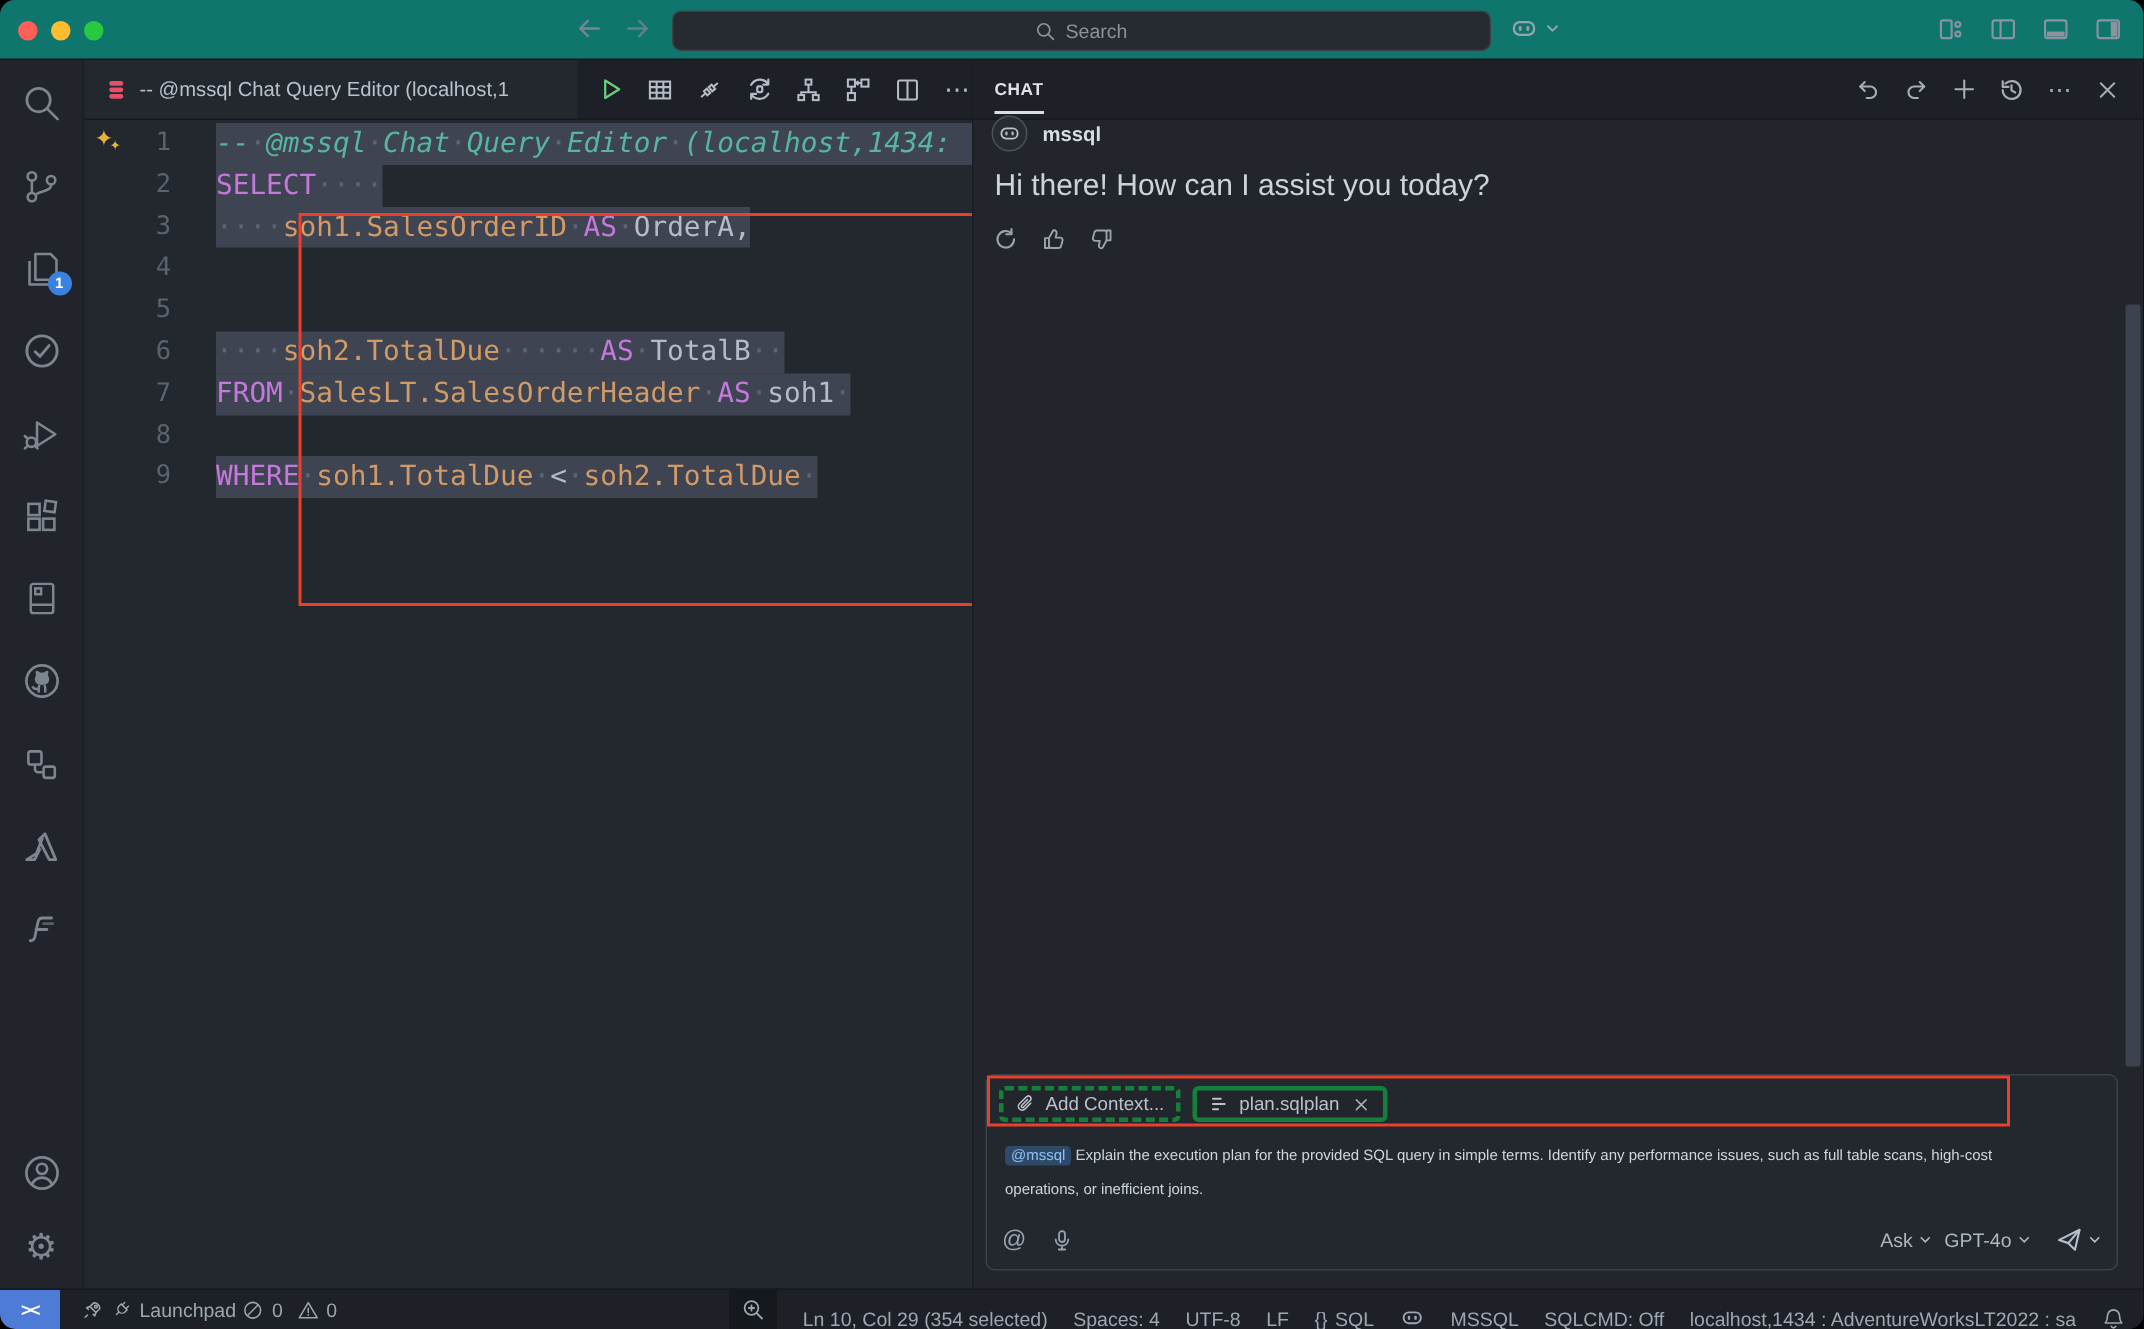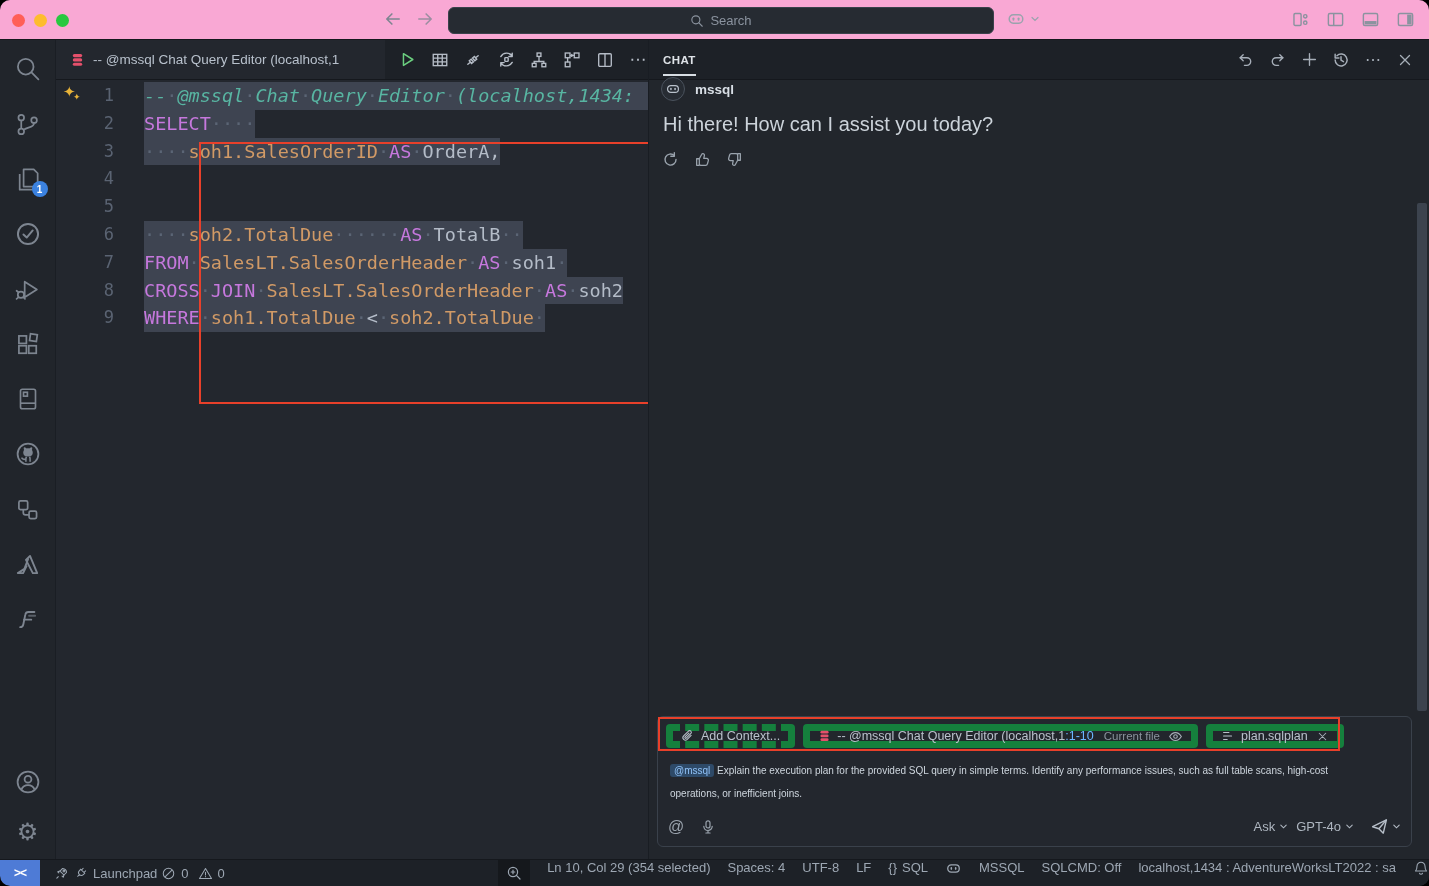--- a/index.html
+++ b/index.html
@@ -1,21 +1,21 @@
 <!DOCTYPE html>
 <html><head>
 <meta charset="utf-8">
 <style>
   * { margin:0; padding:0; box-sizing:border-box; }
   html,body { background:#000; width:1429px; height:886px; overflow:hidden; }
   body { font-family:"Liberation Sans", sans-serif; }
   .window { position:relative; width:1429px; height:886px; background:#23272e; border-radius:10px; overflow:hidden; }
 
   
-  .titlebar { position:absolute; left:0; top:0; width:100%; height:40px; background:#f9a8d4; border-bottom:1px solid #15181d; }
+  .titlebar { position:absolute; left:0; top:0; width:100%; height:40px; background:#0f766e; border-bottom:1px solid #15181d; }
   .traffic { position:absolute; left:12px; top:14px; display:flex; gap:9px; }
   .traffic span { width:13px; height:13px; border-radius:50%; display:block; }
   .tl-red{background:#ff5f57;} .tl-yellow{background:#febc2e;} .tl-green{background:#28c840;}
   .nav-arrows { position:absolute; left:384px; top:10px; display:flex; gap:14px; color:#7d8590; }
   .searchbox { position:absolute; left:448px; top:7px; width:546px; height:27px; background:#262b32; border:1px solid #3a414b; border-radius:6px; display:flex; align-items:center; justify-content:center; gap:6px; color:#8b939f; font-size:13px; }
   .copilot-menu { position:absolute; left:1006px; top:9px; display:flex; align-items:center; gap:4px; color:#9aa3ad; }
   .layout-icons { position:absolute; right:14px; top:10px; display:flex; gap:16px; color:#8b939f; }
 
   
   .activitybar { position:absolute; left:0; top:40px; bottom:27px; width:56px; background:#21252b; border-right:1px solid #1a1e24; display:flex; flex-direction:column; align-items:center; padding:16px 0 14px; }
@@ -58,40 +58,40 @@
   .msg-head { display:flex; align-items:center; gap:10px; }
   .avatar { width:24px; height:24px; border-radius:50%; border:1px solid #4a525d; display:flex; align-items:center; justify-content:center; color:#b9c1cb; background:#272c33; }
   .msg-author { color:#d8dee5; font-weight:bold; font-size:13.5px; }
   .msg-text { margin:12px 0 0 2px; color:#ccd3da; font-size:20px; }
   .msg-actions { display:flex; gap:13px; margin:14px 0 0 0; color:#9aa3ad; }
   .msg-actions .hbtn { width:19px; height:19px; display:flex; align-items:center; justify-content:center; cursor:pointer; }
   .chat-scrollbar { position:absolute; right:2px; top:163px; width:10px; height:508px; background:#454d5a; opacity:.75; border-radius:2px; cursor:pointer; }
 
   .chat-input { position:absolute; left:8px; right:17px; bottom:12px; border:1px solid #3a414b; border-radius:6px; background:#23272e; padding:6px 8px 4px; }
   .chips-row { display:flex; align-items:center; gap:8px; height:26px; }
-  .chip { display:flex; align-items:center; gap:6px; height:24px; border:7px solid #15803d; border-radius:4px; padding:0 8px; color:#b9c1cb; font-size:12.5px; background:#22262c; white-space:nowrap; cursor:pointer; }
+  .chip { display:flex; align-items:center; gap:6px; height:24px; border:3px solid #15803d; border-radius:4px; padding:0 8px; color:#b9c1cb; font-size:12.5px; background:#22262c; white-space:nowrap; cursor:pointer; }
   .chip .range { color:#6cb6ff; }
   .chip .chip-dim { color:#8a929c; font-size:11.5px; margin-left:4px; }
   .chip-x { margin-left:2px; color:#a6aeb8; display:flex; }
   .input-text { margin:10px 4px 2px; color:#ced6de; font-size:10px; line-height:23px; max-width:690px; }
   .mention { background:#2e4a68; color:#8fc1f7; border-radius:3px; padding:1px 4px; }
   .input-toolbar { display:flex; align-items:center; margin:12px 2px 6px; color:#9aa3ad; }
   .it-left { display:flex; align-items:center; gap:16px; }
   .at-glyph { font-size:16px; cursor:pointer; }
   .it-right { margin-left:auto; display:flex; align-items:center; gap:8px; font-size:13px; }
   .dd { display:flex; align-items:center; gap:4px; cursor:pointer; color:#aeb6c0; }
   .send-btn { display:flex; align-items:center; gap:3px; cursor:pointer; color:#b6bec8; margin-left:8px; }
   #anno-chips { left:658px; top:717px; width:682px; height:34px; }
 
   
   .statusbar { position:absolute; left:0; bottom:0; width:100%; height:27px; background:#1d2127; border-top:1px solid #15181d; display:flex; align-items:center; color:#9da7b3; font-size:13px; }
   .remote { width:40px; height:100%; background:#4e7bd6; color:#fff; display:flex; align-items:center; justify-content:center; font-size:12px; font-weight:bold; letter-spacing:-1px; cursor:pointer; border-bottom-left-radius:10px; }
   .sb-item { display:flex; align-items:center; gap:5px; cursor:pointer; white-space:nowrap; }
   .sb-left { display:flex; align-items:center; gap:4px; margin-left:14px; }
-  .sb-right { margin-left:auto; display:flex; align-items:flex-start; gap:17px; padding-right:0; }
+  .sb-right { margin-left:auto; display:flex; align-items:flex-end; gap:17px; padding-right:12px; }
   .zoom-box { height:27px; width:32px; background:#15181c; display:flex; align-items:center; justify-content:center; cursor:pointer; }
   svg { display:block; }
 </style>
 </head>
 <body>
 
 <div class="window">
 
   <div class="titlebar">
     <div class="traffic">
@@ -320,21 +320,21 @@
     <div class="code-area">
       <div class="sparkle"><span>✦</span><i>✦</i></div>
       <div id="code-lines">
           <div class="line"><span class="ln">1</span><span class="sel"><span class="t-cm">--</span><span class="t-ws">·</span><span class="t-cm">@mssql</span><span class="t-ws">·</span><span class="t-cm">Chat</span><span class="t-ws">·</span><span class="t-cm">Query</span><span class="t-ws">·</span><span class="t-cm">Editor</span><span class="t-ws">·</span><span class="t-cm">(localhost,1434:</span></span><span class="fill-sel"></span></div>
           <div class="line"><span class="ln">2</span><span class="sel"><span class="t-kw">SELECT</span><span class="t-ws">····</span></span></div>
           <div class="line"><span class="ln">3</span><span class="sel"><span class="t-ws">····</span><span class="t-id">soh1.SalesOrderID</span><span class="t-ws">·</span><span class="t-kw">AS</span><span class="t-ws">·</span><span class="t-tx">OrderA,</span></span></div>
           <div class="line"><span class="ln">4</span></div>
           <div class="line"><span class="ln">5</span></div>
           <div class="line"><span class="ln">6</span><span class="sel"><span class="t-ws">····</span><span class="t-id">soh2.TotalDue</span><span class="t-ws">······</span><span class="t-kw">AS</span><span class="t-ws">·</span><span class="t-tx">TotalB</span><span class="t-ws">··</span></span></div>
           <div class="line"><span class="ln">7</span><span class="sel"><span class="t-kw">FROM</span><span class="t-ws">·</span><span class="t-id">SalesLT.SalesOrderHeader</span><span class="t-ws">·</span><span class="t-kw">AS</span><span class="t-ws">·</span><span class="t-tx">soh1</span><span class="t-ws">·</span></span></div>
-          <div class="line"><span class="ln">8</span><span class="sel"><span class="t-kw">CROSS</span><span class="t-ws">·</span><span class="t-kw">JOIN</span><span class="t-ws">·</span><span class="t-id">SalesLT.SalesOrderHeader</span><span class="t-ws">·</span><span class="t-kw">AS</span><span class="t-ws">·</span><span class="t-tx">soh2</span></span></div>
+          <div class="line"><span class="ln">8</span></div>
           <div class="line"><span class="ln">9</span><span class="sel"><span class="t-kw">WHERE</span><span class="t-ws">·</span><span class="t-id">soh1.TotalDue</span><span class="t-ws">·</span><span class="t-tx">&lt;</span><span class="t-ws">·</span><span class="t-id">soh2.TotalDue</span><span class="t-ws">·</span></span></div>
         </div>
       <div class="anno-rect" id="anno-editor"></div>
 
     </div>
   </div>
 
   <div class="chat-pane">
     <div class="chat-header">
       <span class="chat-tab">CHAT</span>
@@ -412,37 +412,20 @@
 
     <div class="chat-input">
       <div class="chips-row">
         <span class="chip" style="border-style:dashed">
           <span>
               <svg width="14" height="14" viewBox="0 0 16 16" fill="none" stroke="currentColor" stroke-width="1.2" stroke-linecap="round" stroke-linejoin="round">
                 <path d="M11.6 7.4 7.1 11.9 A2.9 2.9 0 0 1 3 7.8 L8.6 2.3 A2 2 0 0 1 11.4 5.1 L6 10.5 A1 1 0 0 1 4.6 9.1 L9.1 4.7"></path>
               </svg>
             </span>
           <span>Add Context...</span>
-        </span>
-        <span class="chip">
-          <span>
-              <svg width="13" height="14" viewBox="0 0 16 16">
-                <rect x="3" y="1.6" width="10" height="3.4" rx="1.7" fill="#e5506b"></rect>
-                <rect x="3" y="6.2" width="10" height="3.4" rx="1.7" fill="#e5506b"></rect>
-                <rect x="3" y="10.8" width="10" height="3.4" rx="1.7" fill="#e5506b"></rect>
-              </svg>
-            </span>
-          <span><span>-- @mssql Chat Query Editor (localhost,1</span><span class="range">:1-10</span></span>
-          <span class="chip-dim">Current file</span>
-          <span class="chip-x">
-              <svg width="15" height="15" viewBox="0 0 16 16" fill="none" stroke="currentColor" stroke-width="1.2">
-                <path d="M1.8 8 C3.5 5 5.9 3.8 8 3.8 C10.1 3.8 12.5 5 14.2 8 C12.5 11 10.1 12.2 8 12.2 C5.9 12.2 3.5 11 1.8 8 Z"></path>
-                <circle cx="8" cy="8" r="1.9"></circle>
-              </svg>
-            </span>
         </span>
         <span class="chip">
           <span>
               <svg width="14" height="14" viewBox="0 0 16 16" fill="none" stroke="currentColor" stroke-width="1.4" stroke-linecap="round">
                 <path d="M3 4 H9 M3 8 H12 M3 12 H7"></path>
               </svg>
             </span>
           <span>plan.sqlplan</span>
           <span class="chip-x">
               <svg width="13" height="13" viewBox="0 0 16 16" fill="none" stroke="currentColor" stroke-width="1.3" stroke-linecap="round">

